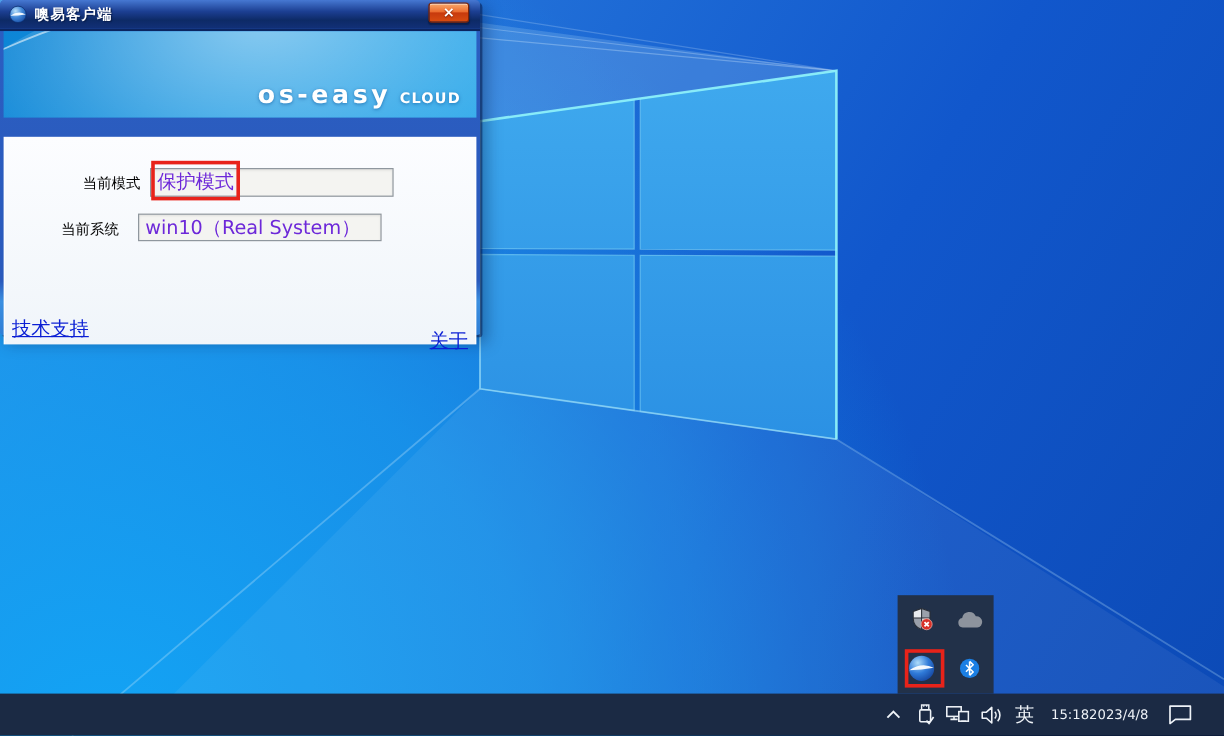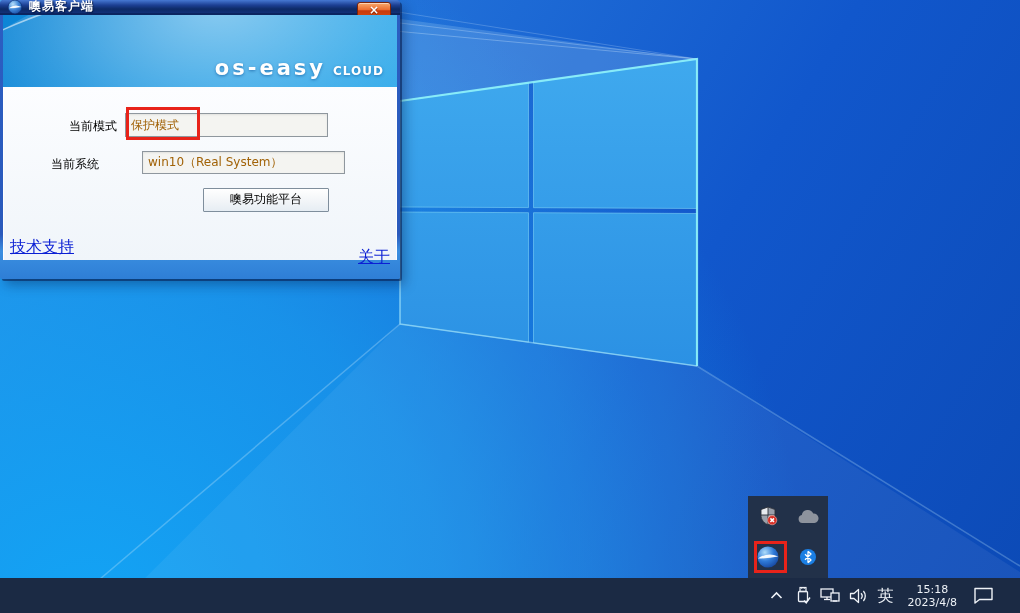--- a/index.html
+++ b/index.html
@@ -13,21 +13,21 @@
   .wallpaper { position:absolute; inset:0; z-index:0; }
 
   
   .window {
     position:absolute; left:0; top:0; width:400px; height:279px; z-index:20;
     background:linear-gradient(180deg,#2b5ec2 0%,#2a5abc 84%,#3b8fe0 90%,#2e7ed6 100%);
     border-radius:4px 4px 2px 2px;
     box-shadow:2px 2px 0 rgba(8,28,78,.55), 5px 6px 12px rgba(0,20,60,.35);
   }
   .titlebar {
-    position:relative; height:15px; border-radius:4px 4px 0 0;
+    position:relative; height:26px; border-radius:4px 4px 0 0;
     background:linear-gradient(180deg,#4678d2 0%,#1c3f92 40%,#0d2a66 70%,#123078 100%);
     border-bottom:2px solid #0b2560;
     display:flex; align-items:center; padding-left:7px;
   }
   .titlebar .app-icon { width:16px; height:16px; margin-right:6px; }
   .titlebar .title-text {
     color:#fff; font-size:12px; font-weight:bold; letter-spacing:1px;
     text-shadow:1px 1px 1px #081c4a;
   }
   .close-btn {
@@ -56,30 +56,30 @@
   .banner .wave-arc2 {
     position:absolute; right:-60px; bottom:-190px; width:700px; height:300px;
     border-radius:50%; border-top:1px solid rgba(255,255,255,.35);
     transform:rotate(-10deg);
   }
   .brand { position:absolute; right:13px; bottom:7px; color:#fff; white-space:nowrap;
            text-shadow:0 1px 3px rgba(0,70,140,.55); }
   .brand-name { font-size:21px; font-weight:bold; letter-spacing:3px;margin-left:20px; }
   .brand-suffix { font-size:12px; font-weight:800; letter-spacing:1px; margin-left:7px; }
   .body {
-    position:relative; margin:0 3px; height:173px;
+    position:relative; margin:16px 3px; height:173px;
     background:linear-gradient(180deg,#fcfdff 0%,#f0f5fa 100%);
     box-shadow:inset -1px 0 0 #ffffff, inset 1px 0 0 #ffffff;
   }
   .field-label { position:absolute; font-size:12px; color:#000; }
   .field-box {
     position:absolute; width:203px; height:24px;
     background:#f4f4f1; border:1px solid #8f979e;
     box-shadow:inset 0 1px 2px rgba(0,0,0,.08);
-    font-size:12px; color:#a16207; line-height:22px; padding-left:5px;
+    font-size:16px; color:#6d28d9; line-height:22px; padding-left:5px;
     overflow:hidden; white-space:nowrap;
   }
   .dlg-btn {
     position:absolute; width:126px; height:24px;
     background:linear-gradient(180deg,#ffffff 0%,#f2f5f8 55%,#e6edf3 100%);
     border:1px solid #7f8e9c; border-radius:1px;
     font-size:12px; color:#000; text-align:center; line-height:21px; cursor:pointer;
   }
   .dlg-link { position:absolute; font-size:16px; color:#0b1fd4; text-decoration:underline;
               cursor:pointer; white-space:nowrap; }
@@ -99,21 +99,21 @@
   
   .taskbar {
     position:absolute; left:0; bottom:0; width:1020px; height:35px; z-index:25;
     background:#1b2a44; display:flex; align-items:center; justify-content:flex-end;
     padding-right:14px;
   }
   .tb-item { display:flex; align-items:center; justify-content:center; cursor:pointer; color:#eef2f7; }
   .tb-chevron { margin-right:13px; }
   .tb-icon { margin-right:9px; }
   .tb-ime { font-size:16px; margin-right:10px; line-height:35px; }
-  .tb-clock { flex-direction:column; font-size:11px; line-height:13px; text-align:center;
+  .tb-clock { flex-direction:row; font-size:11px; line-height:13px; text-align:center;
               margin-right:16px; margin-left:4px; }
   .tb-action { margin-right:12px; }
 </style>
 </head>
 <body>
 
 <div class="stage">
 
   <svg class="wallpaper" viewBox="0 0 1020 613" width="1020" height="613">
     <defs>
@@ -180,23 +180,22 @@
         <span class="brand-name">os-easy</span><span class="brand-suffix">CLOUD</span>
       </div>
     </div>
 
     <div class="body">
       <span class="field-label" style="left:66px; top:31px;">当前模式</span>
       <div class="field-box" style="left:122px; top:26px;">保护模式</div>
       <div class="redbox" style="left:123px; top:20px; width:74px; height:33px; z-index:5;"></div>
 
       <span class="field-label" style="left:48px; top:69px;">当前系统</span>
-      <div class="field-box" style="left:139px; top:64px; height:23px; line-height:21px;">win10（Real System）</div>
-
-      <div class="dlg-btn" style="left:200px; top:101px;">噢易功能平台</div>
+      <div class="field-box" style="left:112px; top:64px; height:23px; line-height:21px;">win10（Real System）</div>
+
 
       <a class="dlg-link" style="left:7px; top:150px;">技术支持</a>
       <a class="dlg-link" style="left:355px; top:160px;">关于</a>
     </div>
   </div>
 
   <div class="flyout">
     <div class="cell">
       <svg width="20" height="20" viewBox="0 0 20 20">
         <path d="M10 1 L17 3.5 V9 C17 14 13.8 17.3 10 18.6 C6.2 17.3 3 14 3 9 V3.5 Z" fill="#e9ebef"></path>

